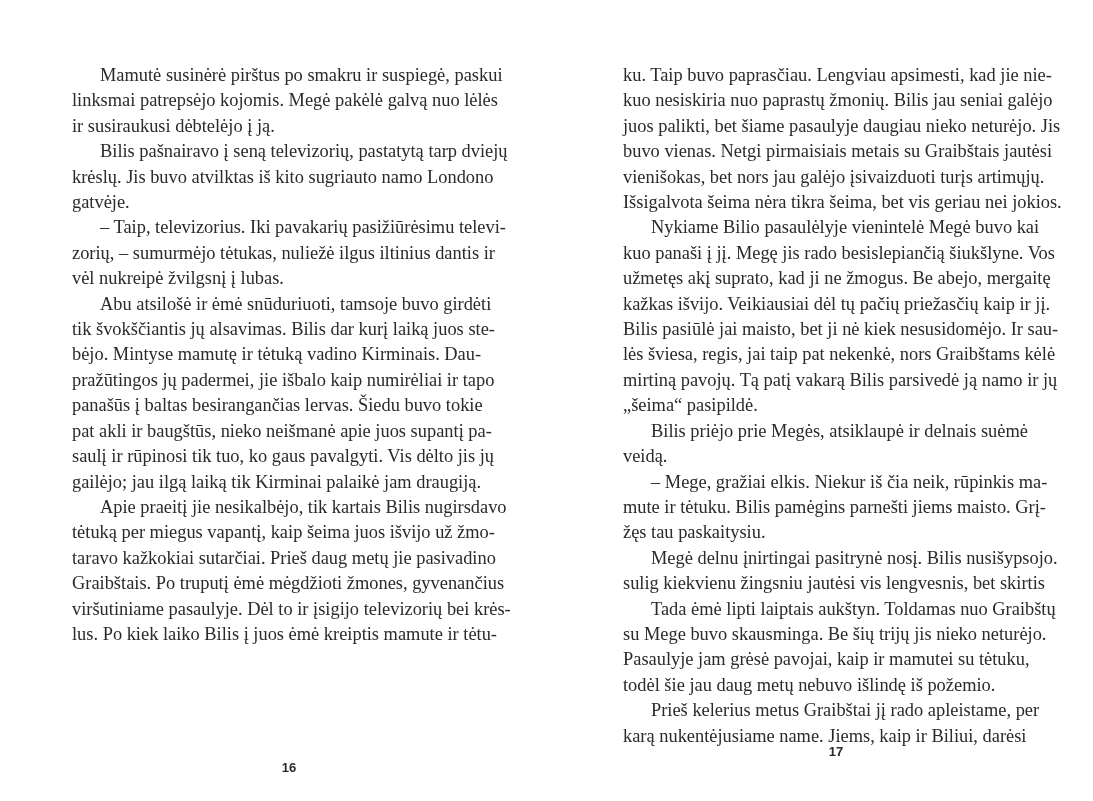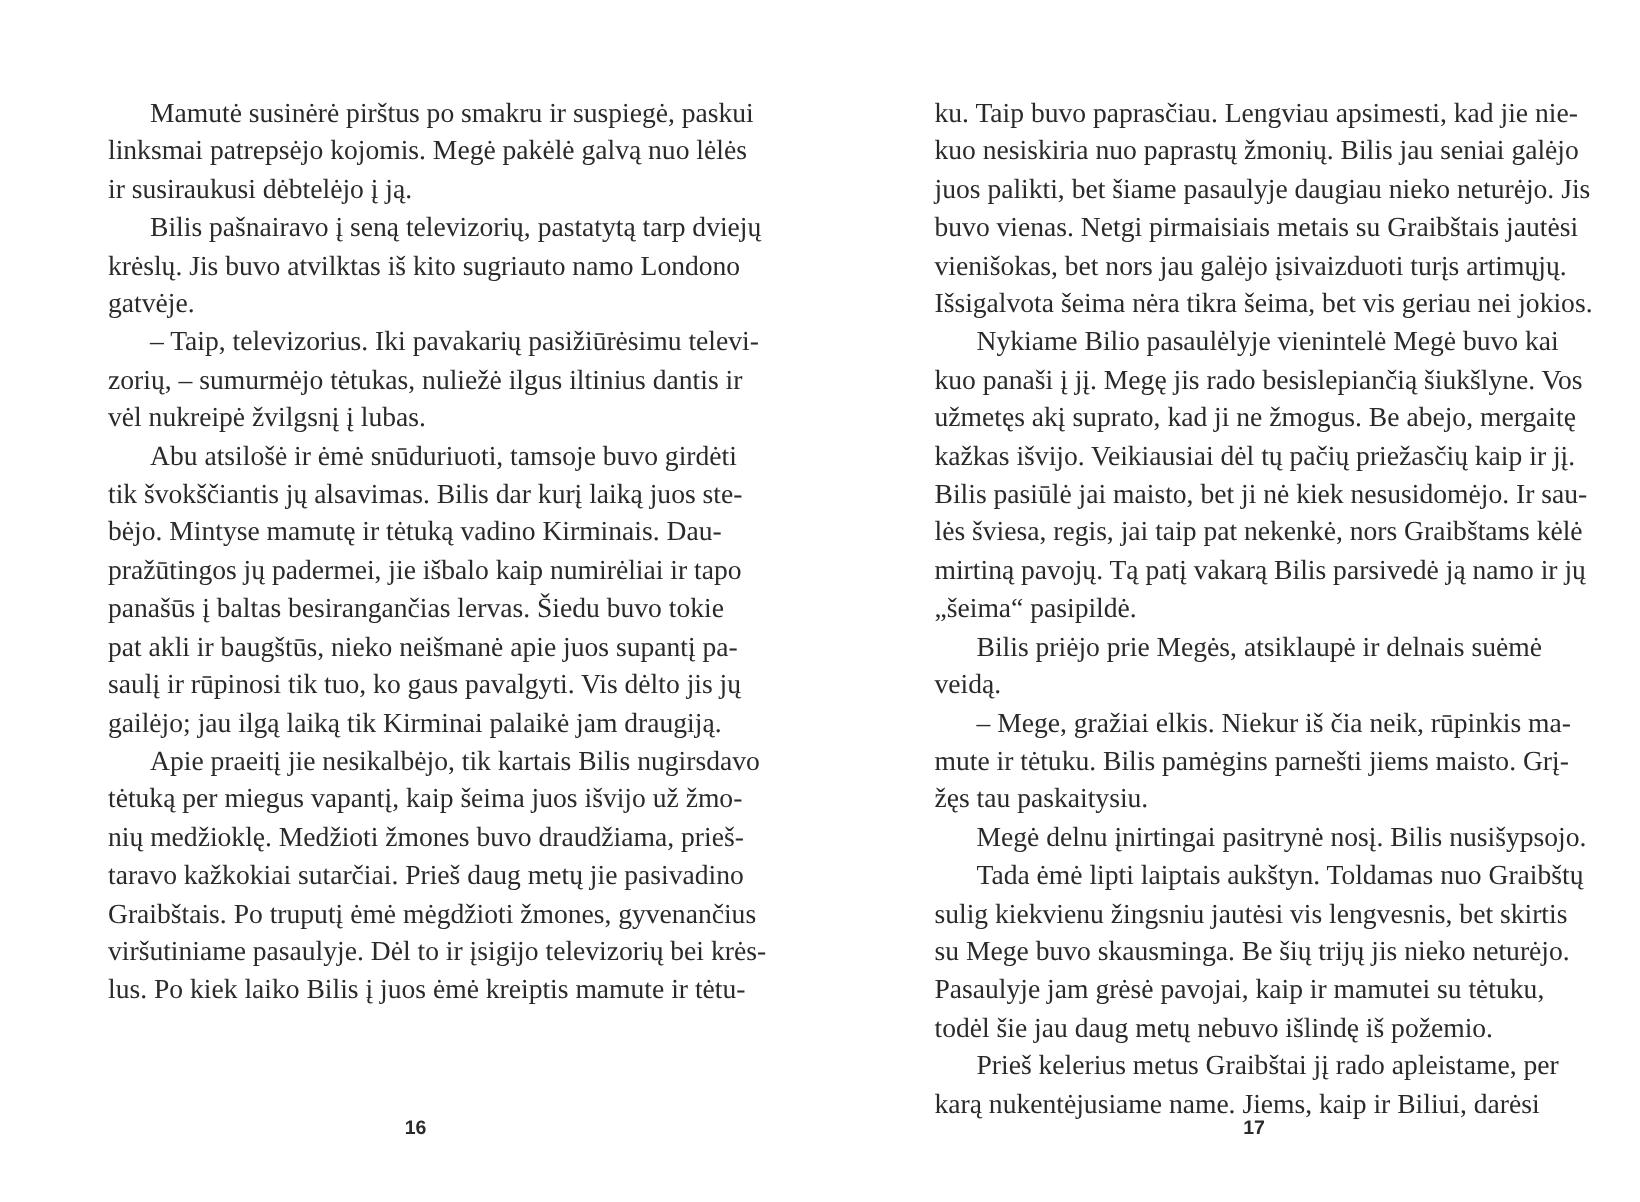--- a/index.html
+++ b/index.html
@@ -49,21 +49,21 @@
     .page-number {
       position: absolute;
       top: 744px;
       width: 100%;
       text-align: center;
       font-family: "Liberation Sans", "DejaVu Sans", sans-serif;
       font-weight: bold;
       font-size: 13px;
       color: #2a2a2a;
     }
-    .page.left .page-number { left: 0; padding-left: 4px; }
+    .page.left .page-number { left: 0; padding-left: 16px; margin-top: 16px; }
     .page.right .page-number { left: 16px; }
     .indent { display: inline-block; width: 28px; }
   </style>
 </head>
 <body>
 
 <div class="page left">
   <div class="text-block" id="left-text">
       <div class="para" style="text-indent: 0px;">
         <span class="line"><span class="indent"></span>Mamutė susinėrė pirštus po smakru ir suspiegė, paskui</span>
@@ -86,21 +86,20 @@
         <span class="line">bėjo. Mintyse mamutę ir tėtuką vadino Kirminais. Dau-</span>
         <span class="line">pražūtingos jų padermei, jie išbalo kaip numirėliai ir tapo</span>
         <span class="line">panašūs į baltas besirangančias lervas. Šiedu buvo tokie</span>
         <span class="line">pat akli ir baugštūs, nieko neišmanė apie juos supantį pa-</span>
         <span class="line">saulį ir rūpinosi tik tuo, ko gaus pavalgyti. Vis dėlto jis jų</span>
         <span class="line last">gailėjo; jau ilgą laiką tik Kirminai palaikė jam draugiją.</span>
       </div>
       <div class="para" style="text-indent: 0px;">
         <span class="line"><span class="indent"></span>Apie praeitį jie nesikalbėjo, tik kartais Bilis nugirsdavo</span>
         <span class="line">tėtuką per miegus vapantį, kaip šeima juos išvijo už žmo-</span>
-        <span class="line">nių medžioklę. Medžioti žmones buvo draudžiama, prieš-</span>
         <span class="line">taravo kažkokiai sutarčiai. Prieš daug metų jie pasivadino</span>
         <span class="line">Graibštais. Po truputį ėmė mėgdžioti žmones, gyvenančius</span>
         <span class="line">viršutiniame pasaulyje. Dėl to ir įsigijo televizorių bei krės-</span>
         <span class="line">lus. Po kiek laiko Bilis į juos ėmė kreiptis mamute ir tėtu-</span>
       </div>
     </div>
   <div class="page-number">16</div>
 </div>
 
 <div class="page right">
@@ -129,22 +128,22 @@
       </div>
       <div class="para" style="text-indent: 0px;">
         <span class="line"><span class="indent"></span>– Mege, gražiai elkis. Niekur iš čia neik, rūpinkis ma-</span>
         <span class="line">mute ir tėtuku. Bilis pamėgins parnešti jiems maisto. Grį-</span>
         <span class="line last">žęs tau paskaitysiu.</span>
       </div>
       <div class="para" style="text-indent: 0px;">
         <span class="line last"><span class="indent"></span>Megė delnu įnirtingai pasitrynė nosį. Bilis nusišypsojo.</span>
       </div>
       <div class="para" style="text-indent: 0px;">
+        <span class="line">sulig kiekvienu žingsniu jautėsi vis lengvesnis, bet skirtis</span>
         <span class="line"><span class="indent"></span>Tada ėmė lipti laiptais aukštyn. Toldamas nuo Graibštų</span>
-        <span class="line">sulig kiekvienu žingsniu jautėsi vis lengvesnis, bet skirtis</span>
         <span class="line">su Mege buvo skausminga. Be šių trijų jis nieko neturėjo.</span>
         <span class="line">Pasaulyje jam grėsė pavojai, kaip ir mamutei su tėtuku,</span>
         <span class="line last">todėl šie jau daug metų nebuvo išlindę iš požemio.</span>
       </div>
       <div class="para" style="text-indent: 0px;">
         <span class="line"><span class="indent"></span>Prieš kelerius metus Graibštai jį rado apleistame, per</span>
         <span class="line">karą nukentėjusiame name. Jiems, kaip ir Biliui, darėsi</span>
       </div>
     </div>
   <div class="page-number">17</div>

